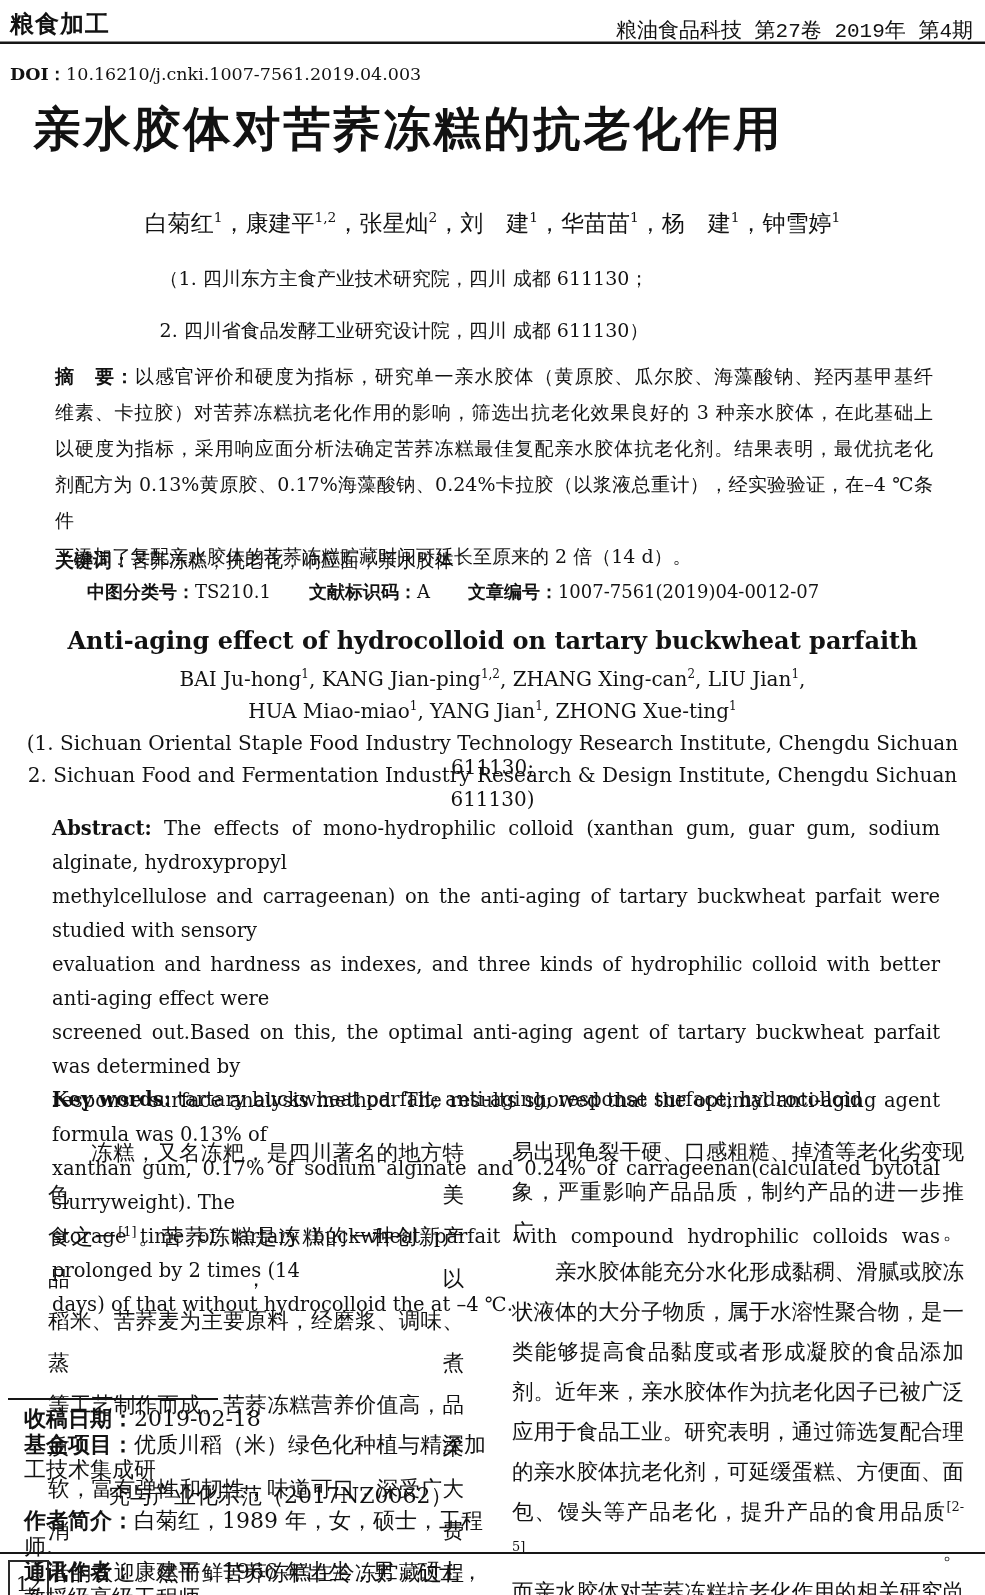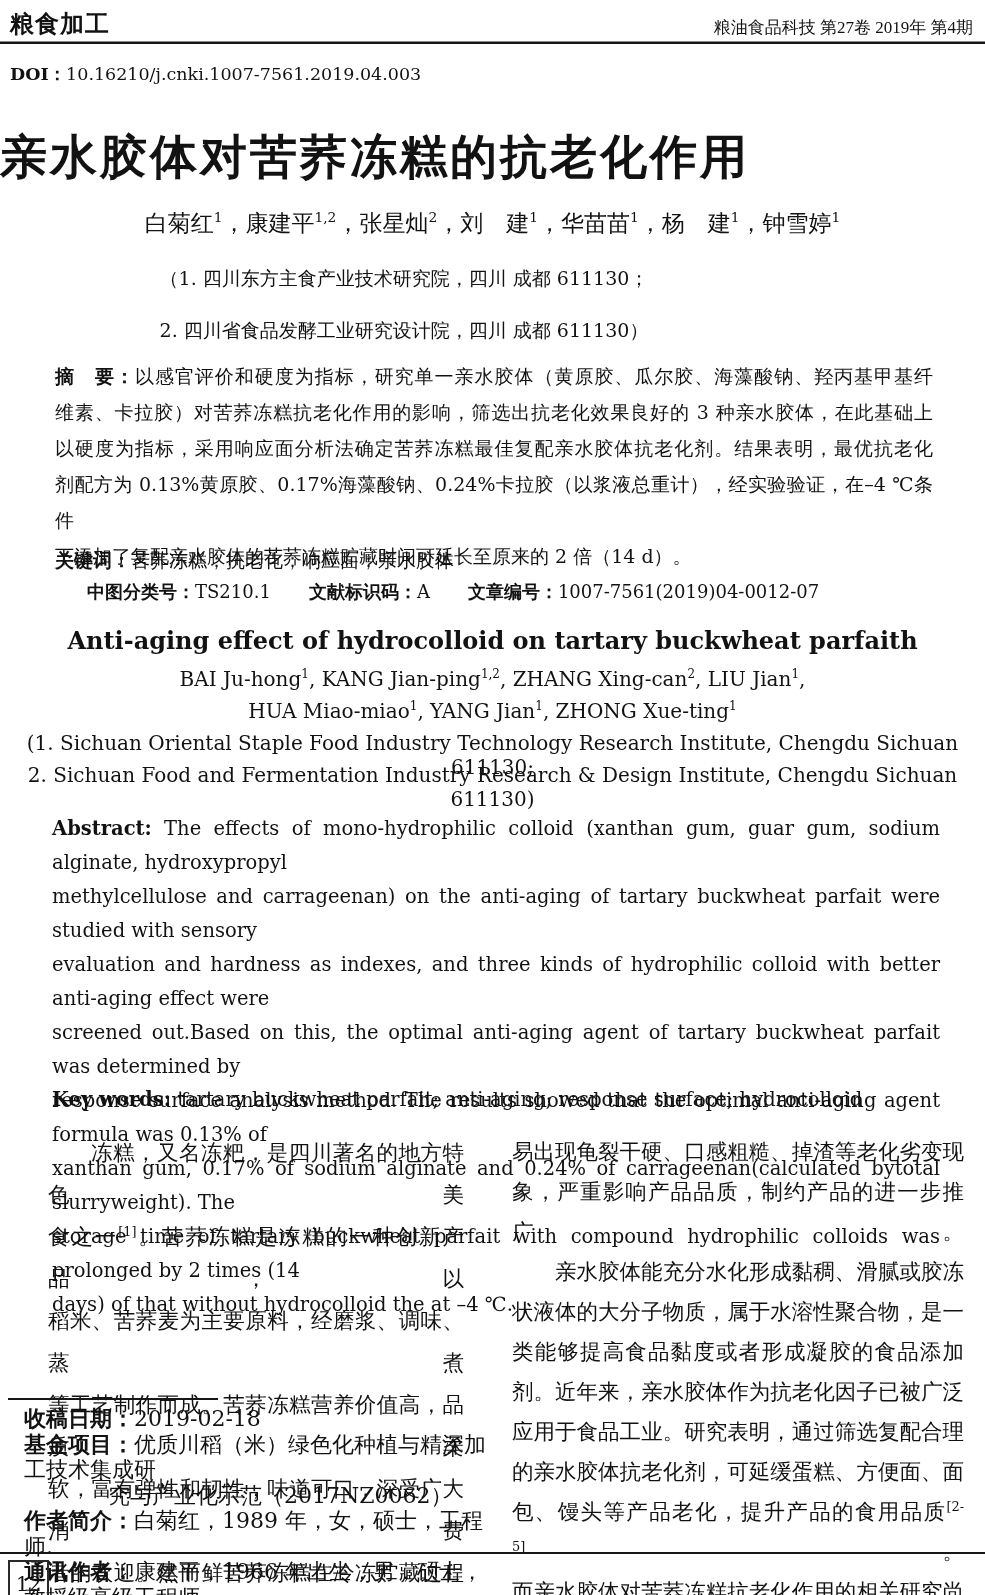--- a/index.html
+++ b/index.html
@@ -4,25 +4,25 @@
 <style>
   html,body{margin:0;padding:0;background:#e8e8e8;}
   .page{position:relative;width:985px;height:1595px;background:#ffffff;color:#121212;
         font-family:"DejaVu Serif","Liberation Serif",serif;overflow:hidden;}
   .abs{position:absolute;}
   b,.b{font-weight:bold;}
   sup{font-size:0.60em;vertical-align:super;line-height:0;}
   
   .hdr-left{top:8px;left:10px;font-family:Liberation Mono, monospace;
             font-weight:bold;font-size:24px;letter-spacing:1px;}
-  .hdr-right{top:16px;right:12px;font-size:17px;font-family:Liberation Serif, serif;}
+  .hdr-right{top:16px;right:12px;font-size:21px;font-family:Liberation Mono, monospace;}
   .rule-top{top:41px;left:0;width:985px;height:0;border-top:1px solid #8a8a8a;border-bottom:2px solid #161616;}
   .doi{top:62px;left:10px;font-size:17.5px;}
   
-  .title-cn{top:126px;left:0;width:817px;font-size:47px;font-weight:bold;
+  .title-cn{top:98px;left:0;width:817px;text-align:center;font-size:47px;font-weight:bold;
             letter-spacing:3px;font-family:"DejaVu Serif","Liberation Serif",serif;}
   .authors-cn{top:208px;left:0;width:985px;text-align:center;font-size:23px;}
   .affil-cn{left:0;width:808px;text-align:center;font-size:19px;}
   .affil-1{top:266px;} .affil-2{top:302px;margin-top:16px;}
   
   .abs-cn{top:358px;left:55px;width:878px;font-size:19px;line-height:36px;}
   .jl{text-align:justify;text-align-last:justify;}
   .kw-cn{top:548px;left:55px;width:878px;font-size:19px;}
   .clc{top:580px;left:55px;width:900px;font-size:18px;margin-left:32px;}
   .clc .gap{display:inline-block;width:38px;}

